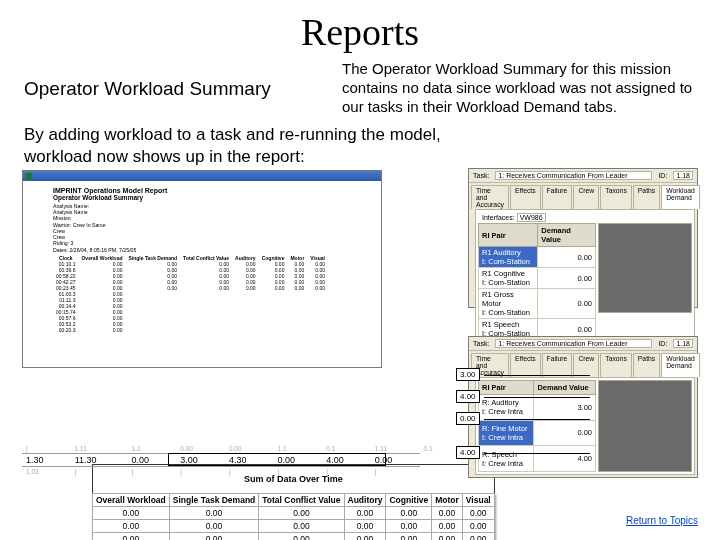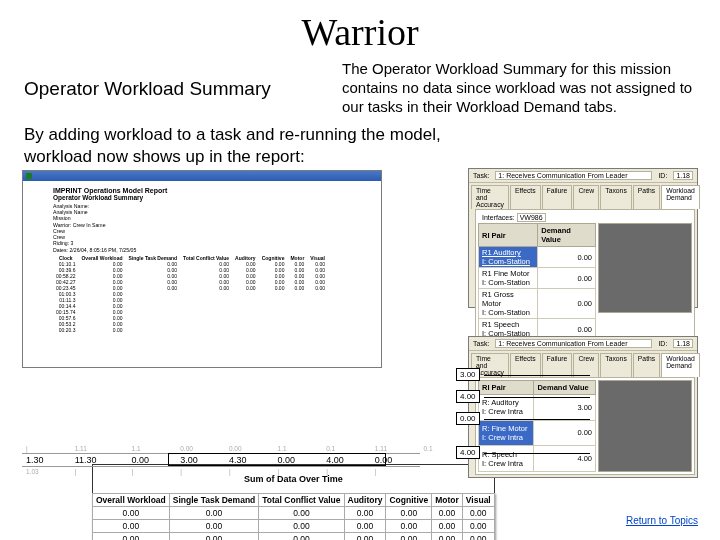--- a/index.html
+++ b/index.html
@@ -224,21 +224,21 @@
   }
   .co-line {
     position: absolute;
     height: 1px;
     background: #000;
   }
 </style>
 </head>
 <body>
 
-<div class="title">Warrior</div>
+<div class="title">Reports</div>
 
 <div class="two-col">
   <div class="subheading">Operator Workload Summary</div>
   <div class="desc">The Operator Workload Summary for this mission contains no data since workload was not assigned to our tasks in their Workload Demand tabs.</div>
 </div>
 
 <div class="sheet-area">
   <div class="ss-window">
     <div class="ss-titlebar">
       <span style="width:6px;height:6px;background:#1c7b1c;display:inline-block;margin-right:2px;"></span>
@@ -513,26 +513,26 @@
     <div style="display:flex;gap:2px;">
       <table class="dp-table" style="flex:0 0 118px;">
         <thead>
             <tr>
           <th>RI Pair</th>
           <th>Demand Value</th>
         </tr>
           </thead>
         <tbody id="dp1-rows">
             <tr class="sel">
-              <td style="white-space:pre-line;text-decoration:underline;">R1 Auditory
+              <td style="white-space:pre-line;">R1 Auditory
 I: Com-Station</td>
               <td class="val">0.00</td>
             </tr>
             <tr>
-              <td style="white-space:pre-line;">R1 Fine Motor
+              <td style="white-space:pre-line;">R1 Cognitive
 I: Com-Station</td>
               <td class="val">0.00</td>
             </tr>
             <tr>
               <td style="white-space:pre-line;">R1 Gross Motor
 I: Com-Station</td>
               <td class="val">0.00</td>
             </tr>
             <tr>
               <td style="white-space:pre-line;">R1 Speech

